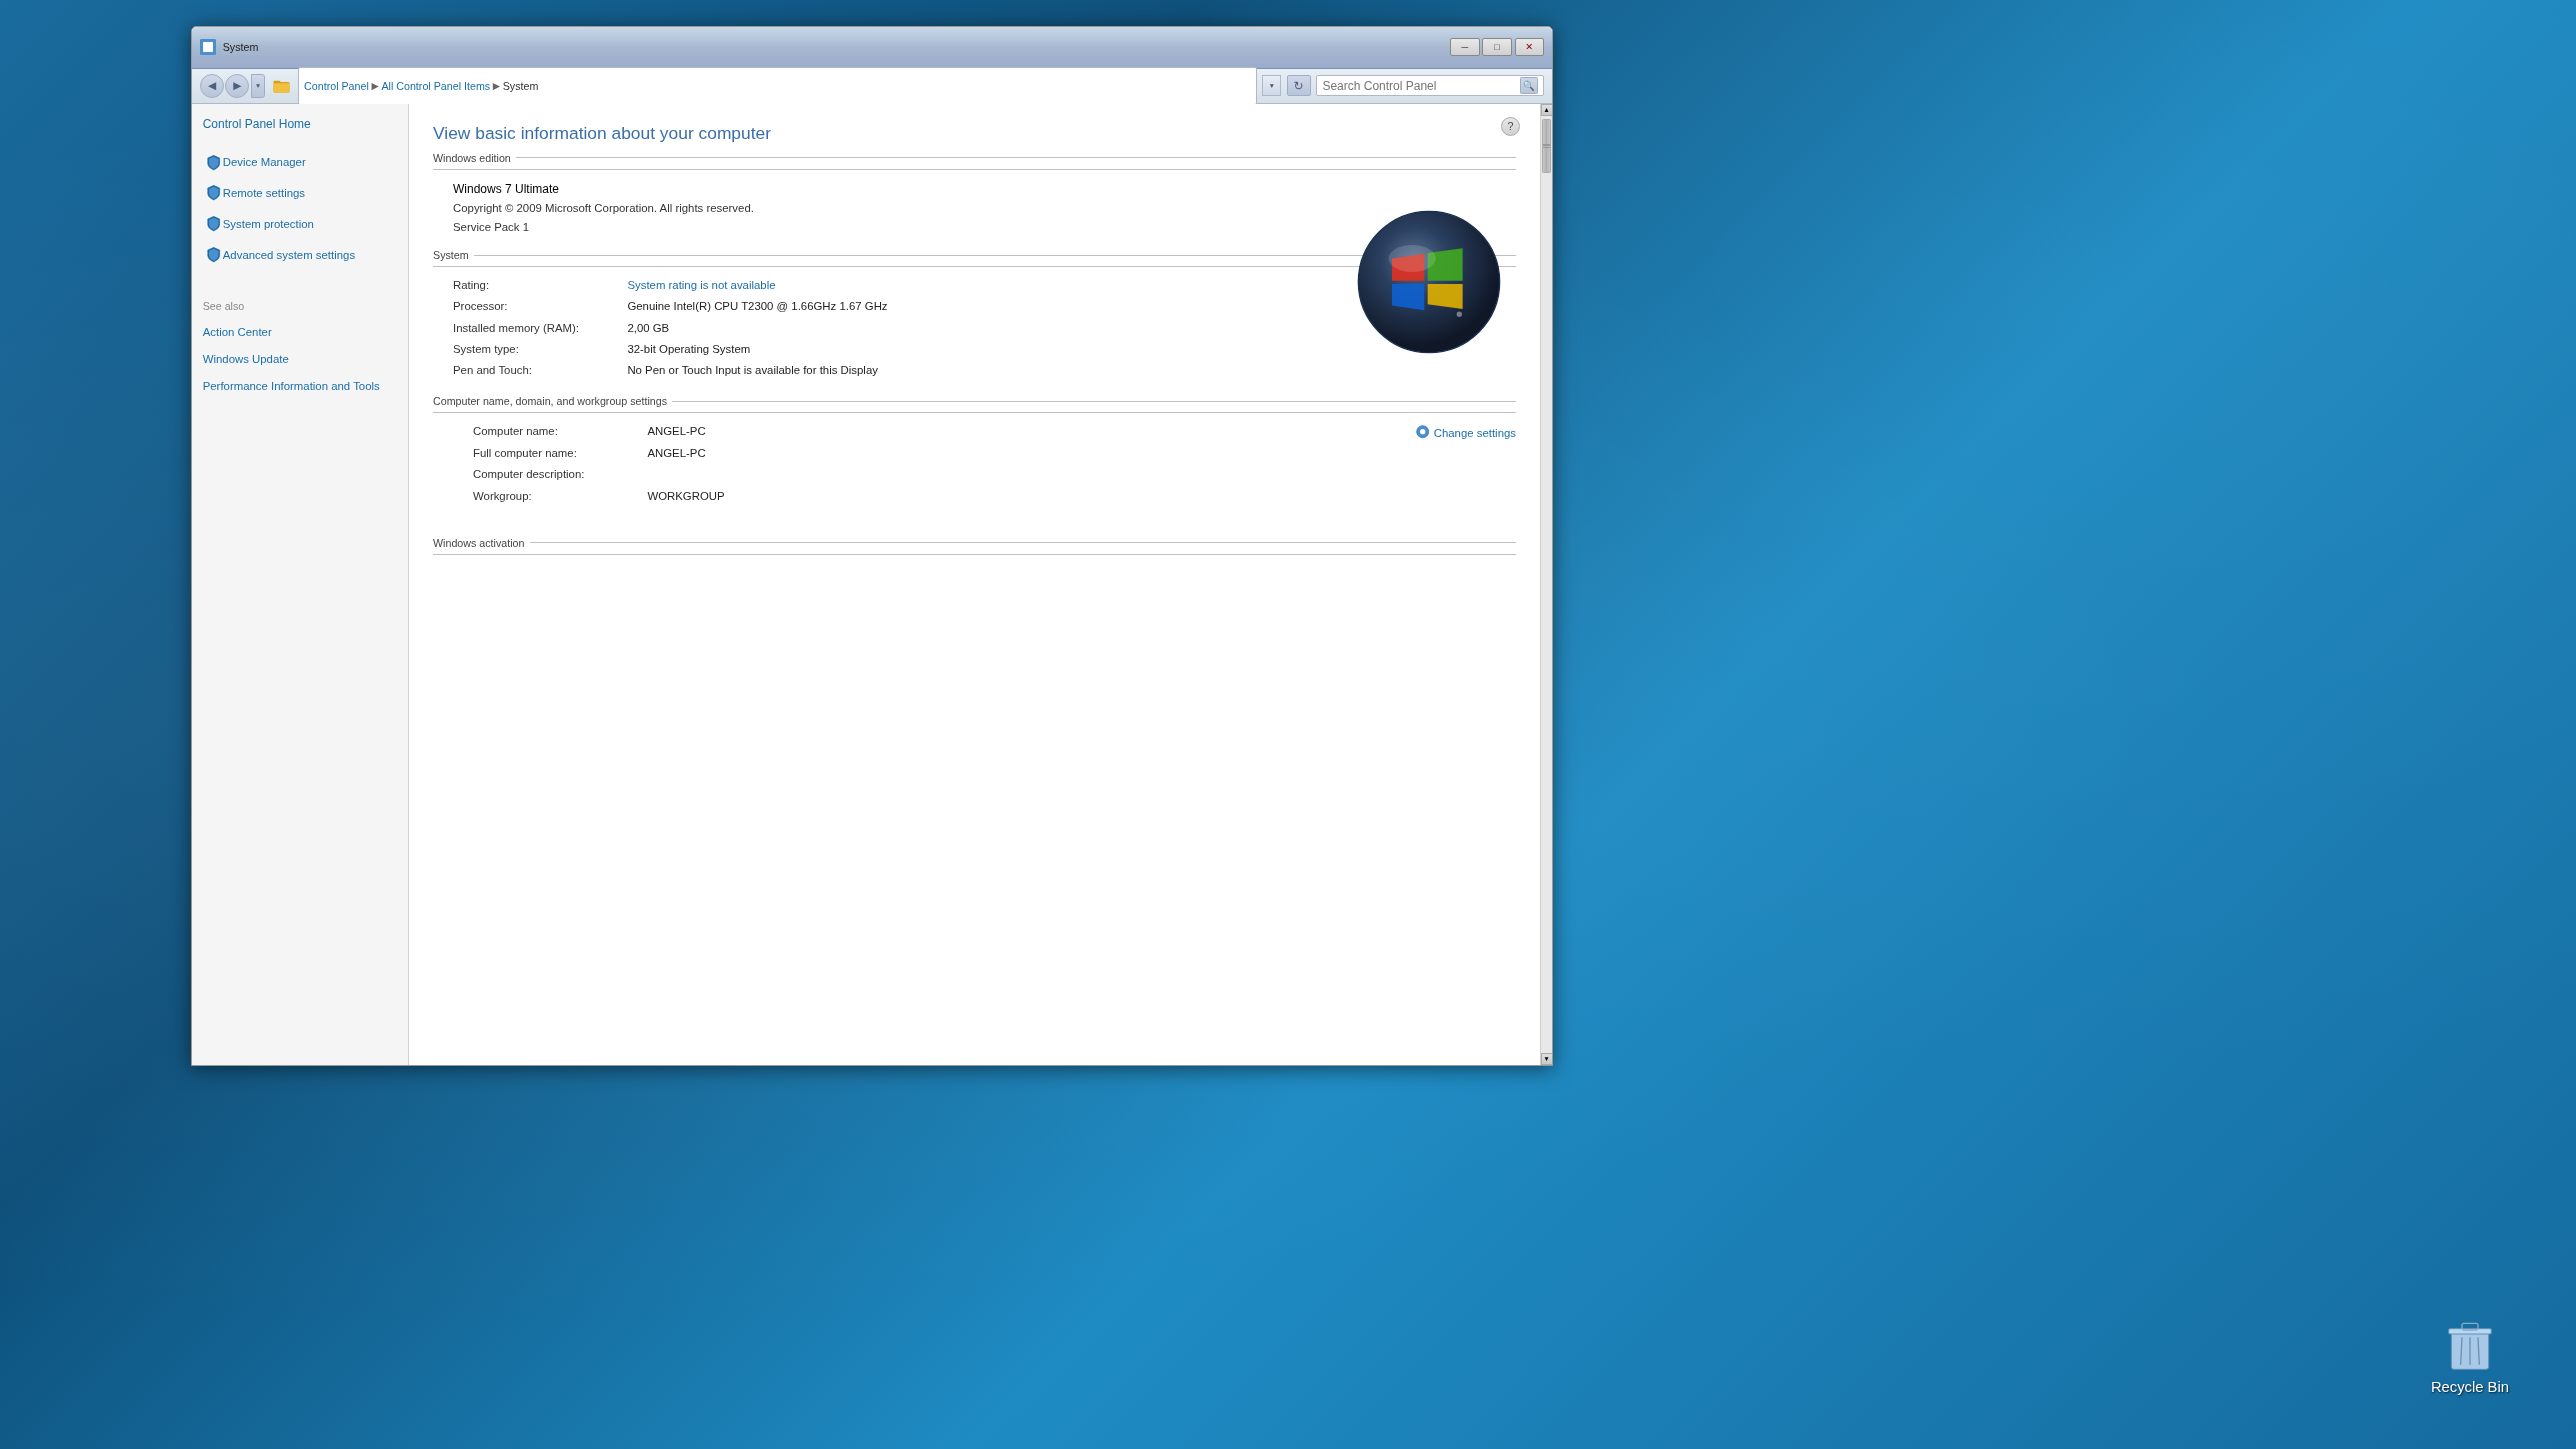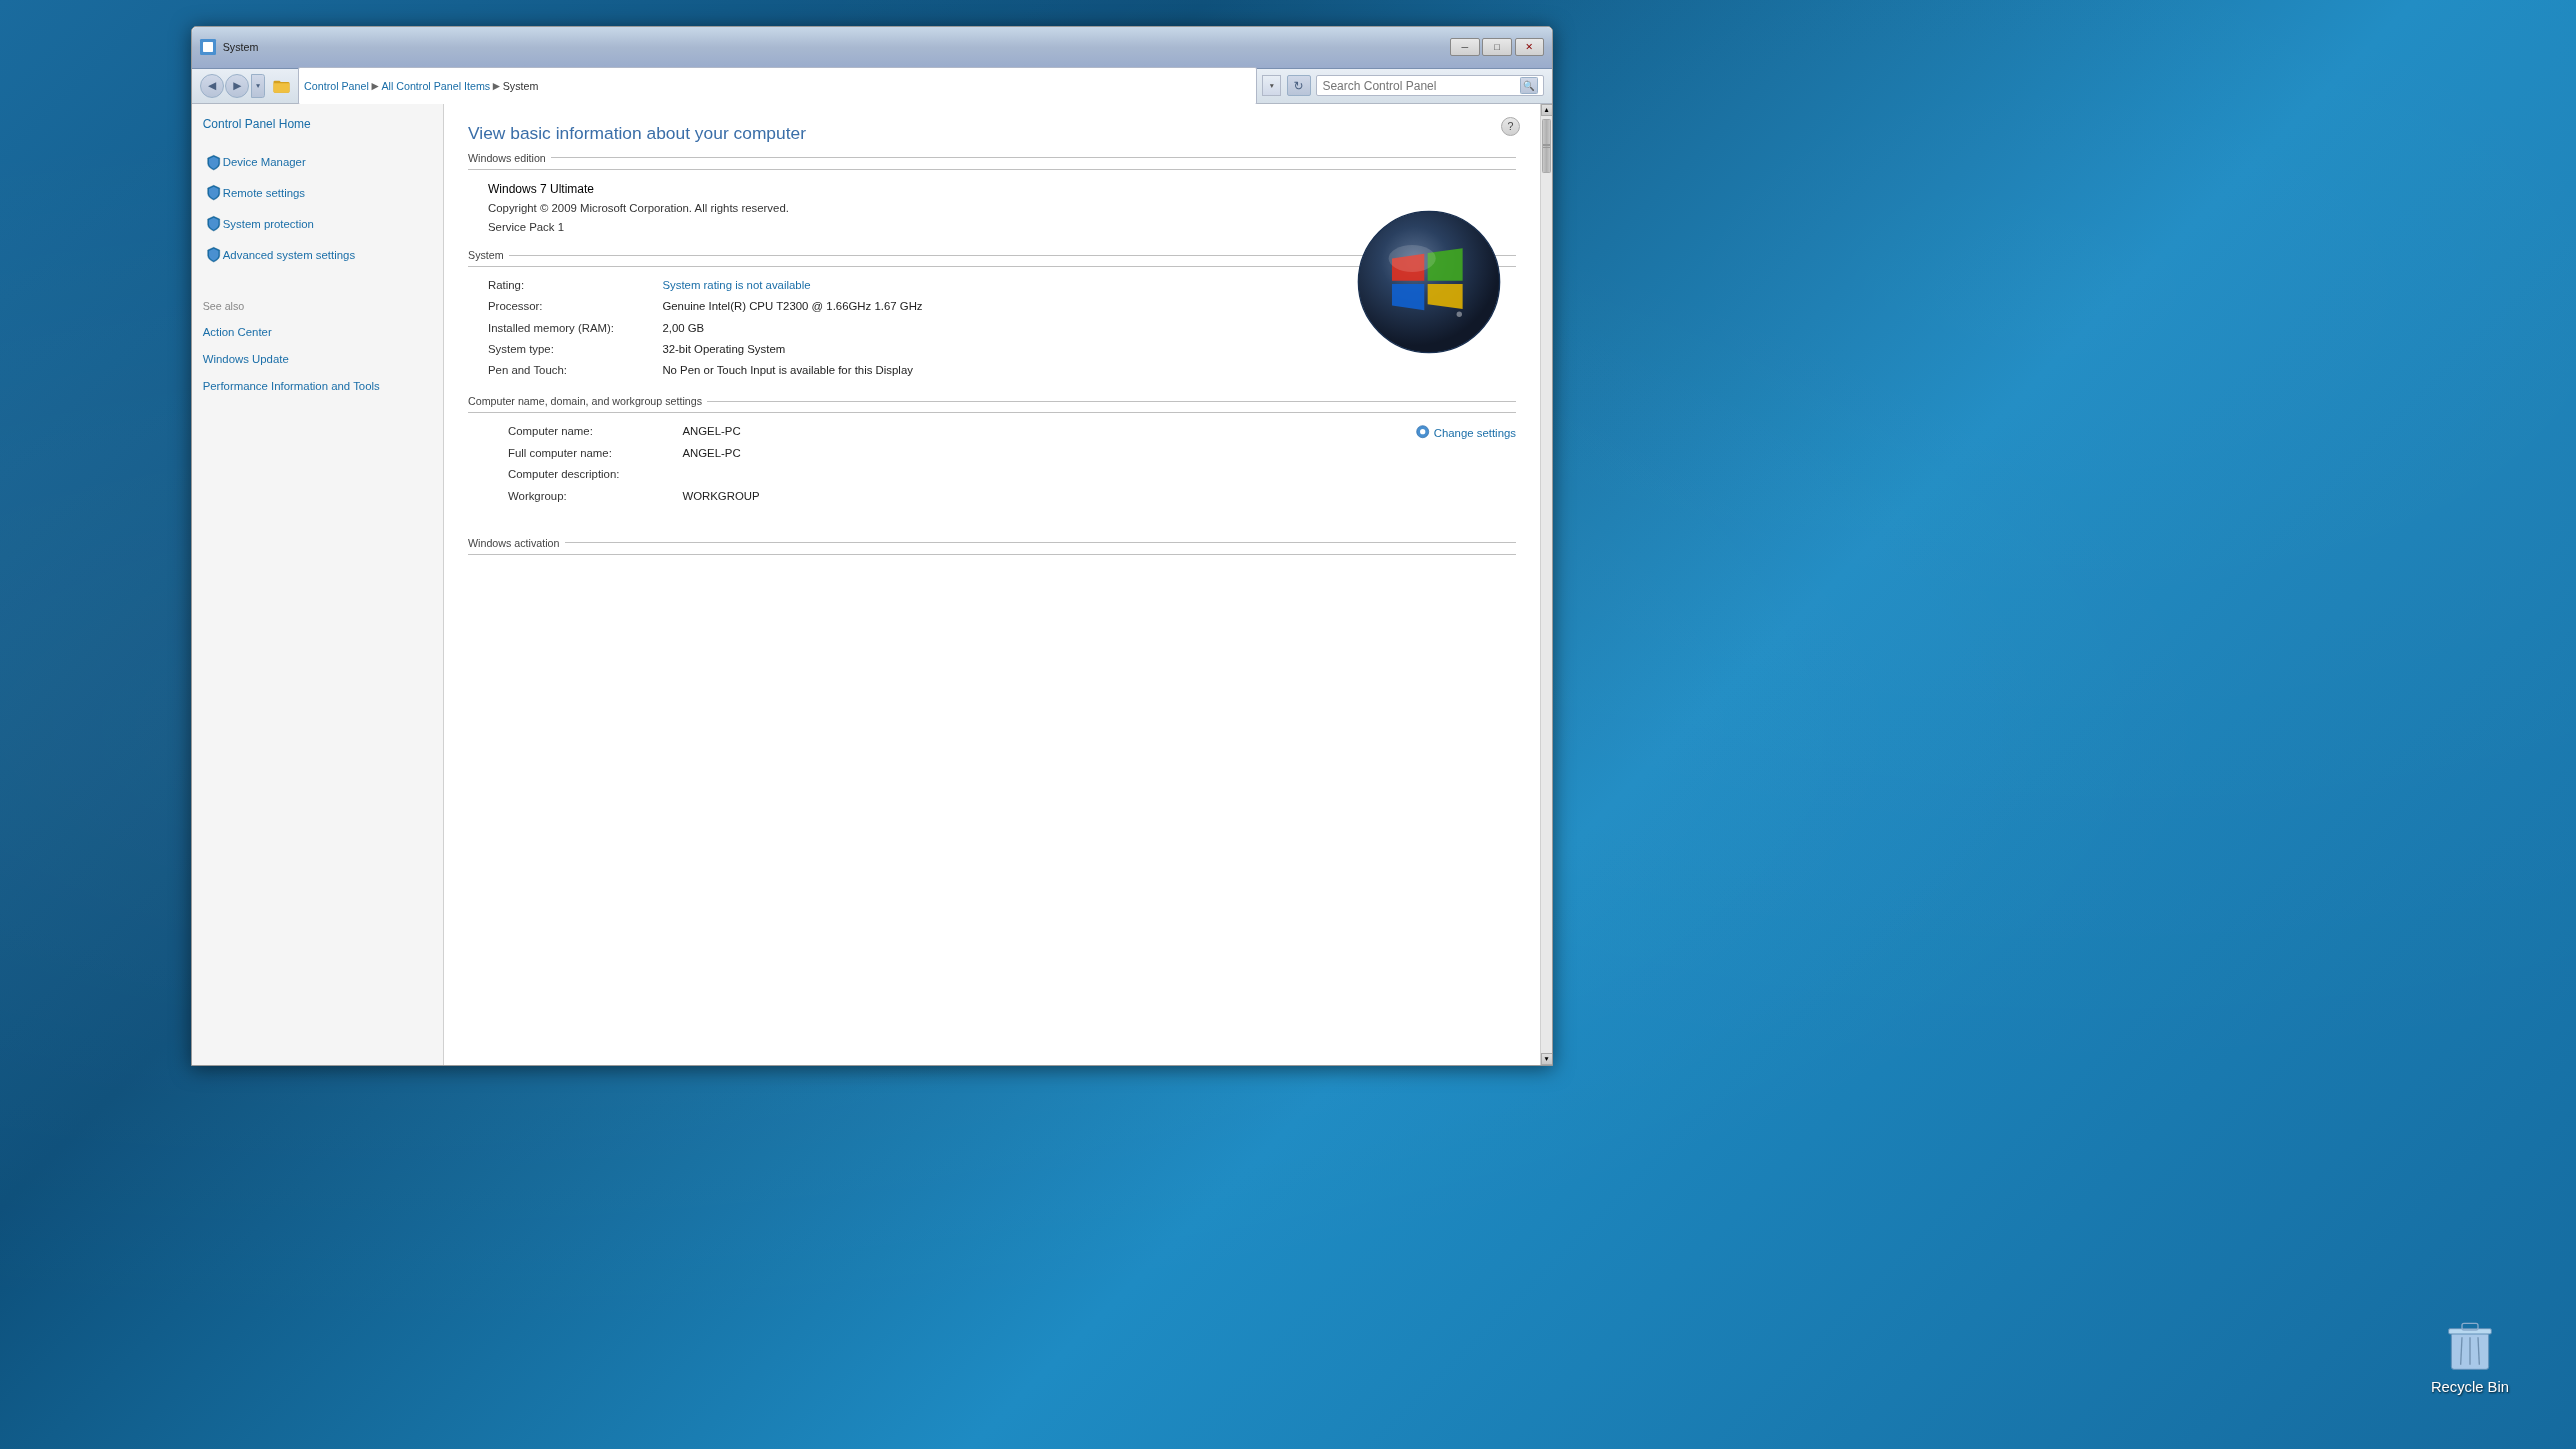--- a/index.html
+++ b/index.html
@@ -217,21 +217,21 @@
 
     
     .content-area {
       display: flex;
       flex: 1;
       overflow: hidden;
     }
 
     
     .sidebar {
-      width: 252px;
+      width: 217px;
       background: #f5f5f5;
       border-right: 0.7px solid #d0d0d0;
       padding: 13.4px 10.7px;
       display: flex;
       flex-direction: column;
       gap: 5.4px;
     }
 
     .sidebar-home {
       font-size: 12px;

